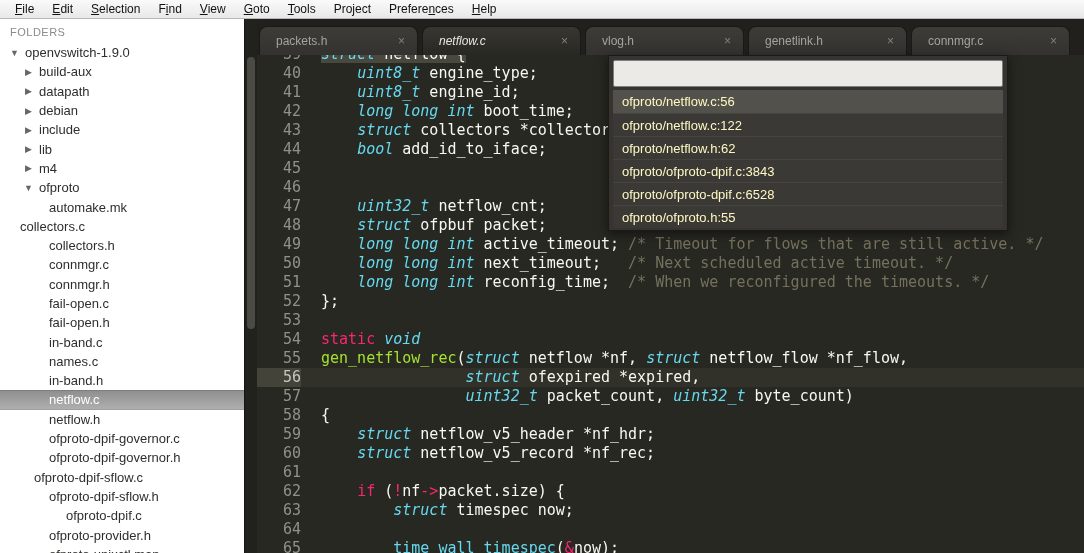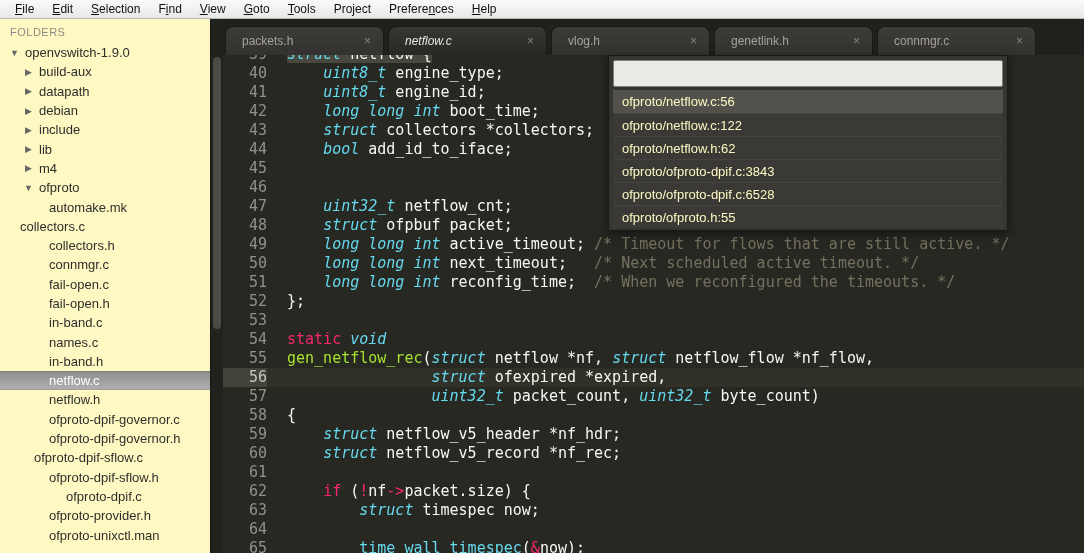--- a/index.html
+++ b/index.html
@@ -10,21 +10,21 @@
   .menubar { height:19px; background:linear-gradient(#fafafa,#e8e8e8);
              border-bottom:1px solid #b9b9b9; display:flex; align-items:center;
              padding-left:6px; font-size:12px; color:#111; }
   .menu-item { padding:0 9px; line-height:18px; cursor:default; }
   .menu-item u { text-decoration:underline; }
 
   
   .main { display:flex; height:534px; }
 
   
-  .sidebar { width:210px; background:#fef9c3; overflow:hidden; flex:none; position:relative; }
+  .sidebar { width:244px; background:#ffffff; overflow:hidden; flex:none; position:relative; }
   .sb-heading { font-size:11px; color:#8b8b88; padding:7px 0 5px 10px; letter-spacing:.5px; }
   .tree-row { height:19.3px; display:flex; align-items:center; font-size:13px;
               color:#2e2e2c; white-space:nowrap; cursor:default; }
   .tree-row .arrow { width:13px; font-size:9px; color:#666; display:inline-block; text-align:center; margin-right:4px; }
   .tree-row.selected { background:linear-gradient(#8f8f8f,#afafaf); color:#ffffff;
                        border-top:1px solid #7e7e7e; border-bottom:1px solid #9d9d9d; }
 
   
   .scrollstrip { width:13px; flex:none; background:#21211e; position:relative;
                  border-left:1px solid #161614; }
@@ -133,20 +133,23 @@
           <span>automake.mk</span>
         </div>
         <div class="tree-row" style="padding-left: 20px;">
           <span>collectors.c</span>
         </div>
         <div class="tree-row" style="padding-left: 49px;">
           <span>collectors.h</span>
         </div>
         <div class="tree-row" style="padding-left: 49px;">
           <span>connmgr.c</span>
+        </div>
+        <div class="tree-row" style="padding-left: 49px;">
+          <span>connmgr.h</span>
         </div>
         <div class="tree-row" style="padding-left: 49px;">
           <span>fail-open.c</span>
         </div>
         <div class="tree-row" style="padding-left: 49px;">
           <span>fail-open.h</span>
         </div>
         <div class="tree-row" style="padding-left: 49px;">
           <span>in-band.c</span>
         </div>

